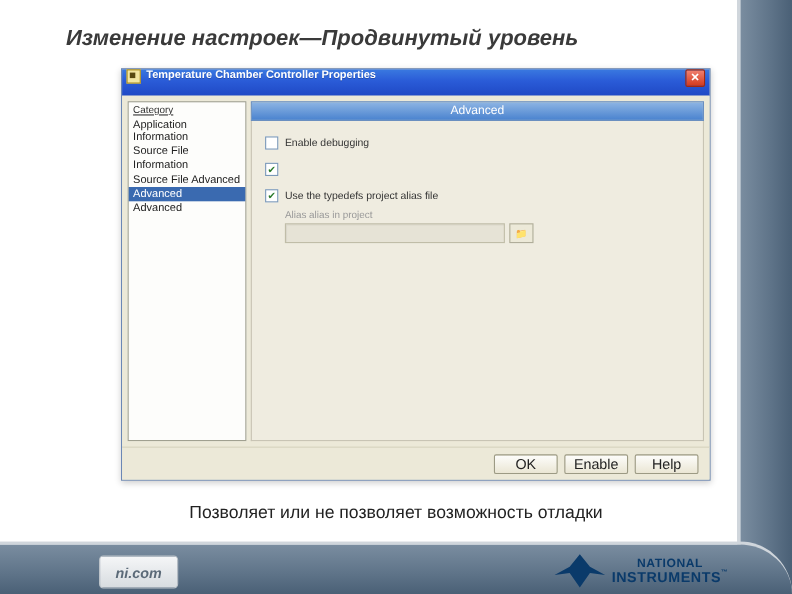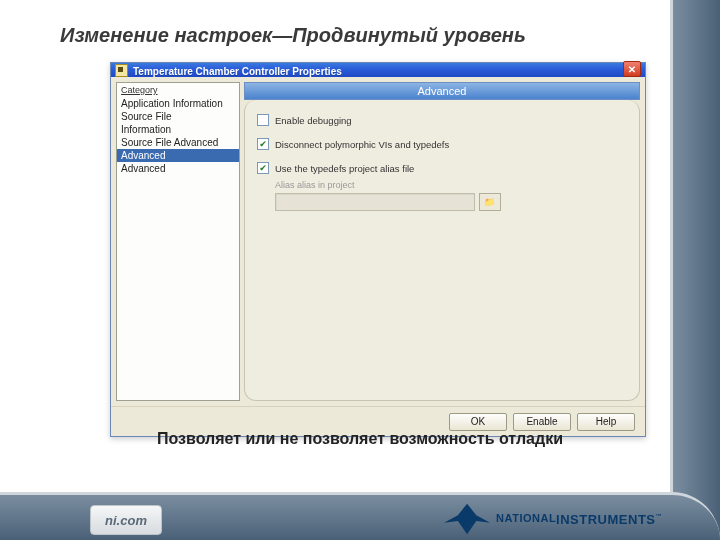--- a/index.html
+++ b/index.html
@@ -20,26 +20,26 @@
     top: 24px;
     left: 60px;
     font-size: 20px;
     font-weight: bold;
     font-style: italic;
     color: #3a3a3a;
     font-family: Liberation Sans, sans-serif;
   }
   .slide-caption {
     position: absolute;
-    top: 430px;
+    top: 458px;
     left: 0;
     right: 0;
     text-align: center;
     font-size: 16px;
-    font-weight: bold;
+    font-weight: normal;
     color: #222;
     font-family: Arial, sans-serif;
   }
   
   .frame-right {
     position: absolute;
     top: -20px;
     right: 0;
     width: 50px;
     height: 560px;
@@ -92,47 +92,48 @@
     gap: 6px;
   }
   .ni-eagle {
     width: 46px;
     height: 38px;
     background: #0a3a6a;
     clip-path: polygon(0 60%, 30% 40%, 50% 10%, 70% 40%, 100% 60%, 70% 55%, 50% 90%, 30% 55%);
   }
   .ni-text {
     display: flex;
-    flex-direction: row;
+    flex-direction: column;
     line-height: 1;
     font-family: Arial, sans-serif;
+    text-align: center;
   }
   .ni-text .l1 { font-size: 11px; font-weight: bold; color: #0a3a6a; letter-spacing: 0.5px;}
   .ni-text .l2 { font-size: 13px; font-weight: 900; color: #0a3a6a; letter-spacing: 0.5px;}
   .ni-text .tm { font-size: 6px; color:#0a3a6a; vertical-align: top;}
 
   
   .dialog {
     position: absolute;
     top: 62px;
     left: 110px;
     width: 536px;
     height: 375px;
     background: #ece9d8;
     border: 1px solid #6b87b5;
     box-shadow: 0 2px 6px rgba(0,0,0,0.2);
     display: flex;
     flex-direction: column;
     font-size: 10px;
   }
   .titlebar {
-    height: 14px;
+    height: 24px;
     background: linear-gradient(180deg, #3a79e0 0%, #2a5bd7 45%, #1f49c5 100%);
     display: flex;
-    align-items: flex-end;
+    align-items: flex-start;
     color: #fff;
     padding: 0 4px;
   }
   .app-icon {
     width: 13px; height: 13px;
     background: #f3e6a0;
     border: 1px solid #a88a1a;
     margin-right: 5px;
     position: relative;
   }
@@ -160,21 +161,21 @@
     cursor: pointer;
   }
   .dialog-body {
     flex: 1;
     display: flex;
     padding: 5px;
     gap: 4px;
     background: #ece9d8;
   }
   .category-panel {
-    width: 124px;
+    width: 108px;
     background: #fdfdfb;
     border: 1px solid #a0a090;
     display: flex;
     flex-direction: column;
   }
   .category-header {
     padding: 2px 4px;
     font-size: 9px;
     text-decoration: underline;
     color: #333;
@@ -202,21 +203,20 @@
     display:flex;align-items:center;justify-content:center;
     border: 1px solid #6a8fc0;
   }
   .panel-content {
     flex: 1;
     background: #efece0;
     border-left: 1px solid #c8c4b4;
     border-right: 1px solid #c8c4b4;
     border-bottom: 1px solid #c8c4b4;
     padding: 14px 12px;
-    border-radius: 12px;
   }
   .check-row {
     display: flex;
     align-items: center;
     margin-bottom: 12px;
     font-size: 9.5px;
     color: #333;
   }
   .chk {
     width: 12px; height: 12px;
@@ -262,21 +262,21 @@
     gap: 6px;
     padding: 0 10px;
     border-top: 1px solid #d6d2be;
   }
   .dlg-btn {
     min-width: 58px;
     height: 18px;
     background: linear-gradient(180deg,#fdfdfb,#eae6d4);
     border: 1px solid #9c9a84;
     border-radius: 2px;
-    font-size: 10px;
+    font-size: 13px;
     color: #222;
     display:flex;align-items:center;justify-content:center;
     cursor:pointer;
     text-align:right;
   }
 </style>
 </head>
 <body>
 
 <div class="slide">
@@ -306,21 +306,20 @@
       </div>
       <div class="main-panel">
         <div class="panel-header">Advanced</div>
         <div class="panel-content">
           <div class="check-row">
             <div class="chk"></div>
             <span>Enable debugging</span>
           </div>
           <div class="check-row">
             <div class="chk">✔</div>
-            <span>Disconnect polymorphic VIs and typedefs</span>
           </div>
           <div class="check-row" style="margin-bottom:6px;">
             <div class="chk">✔</div>
             <span>Use the typedefs project alias file</span>
           </div>
           <div class="alias-label">Alias alias in project</div>
           <div class="alias-row">
             <div class="alias-input" title=""></div>
             <div class="browse-btn">
               <span>📁</span>

